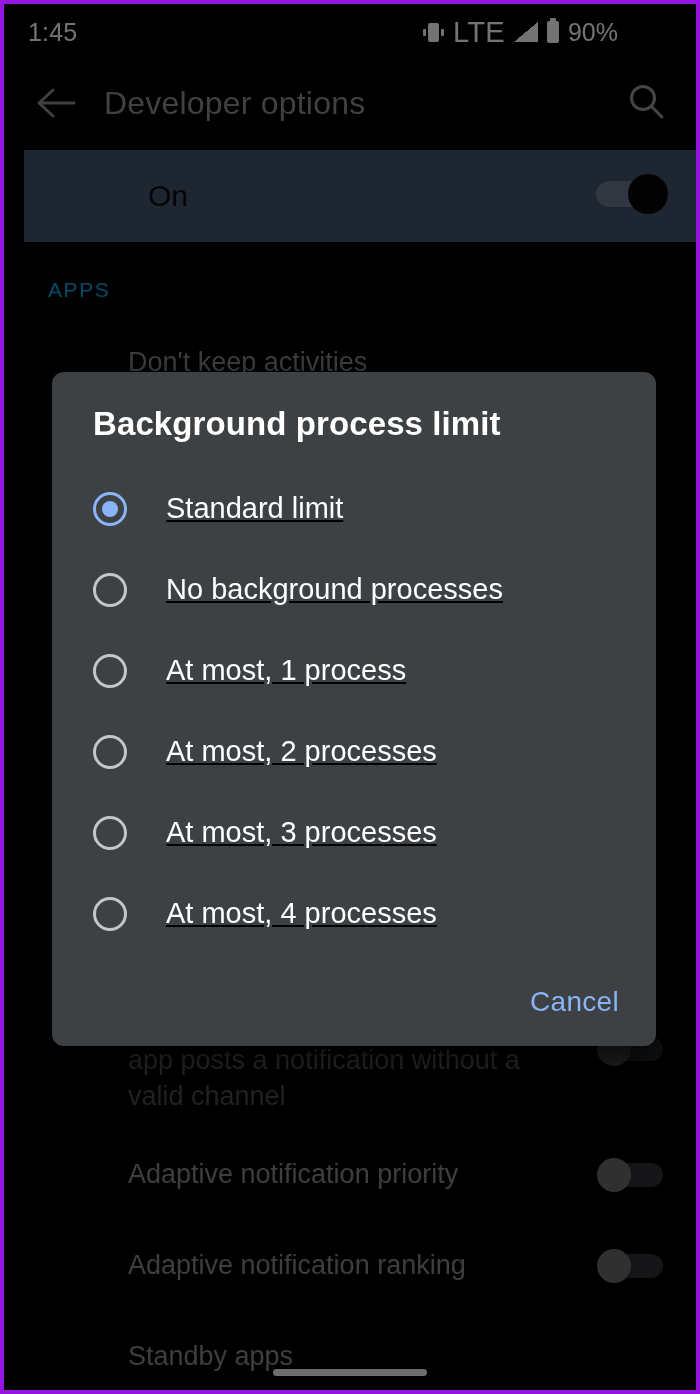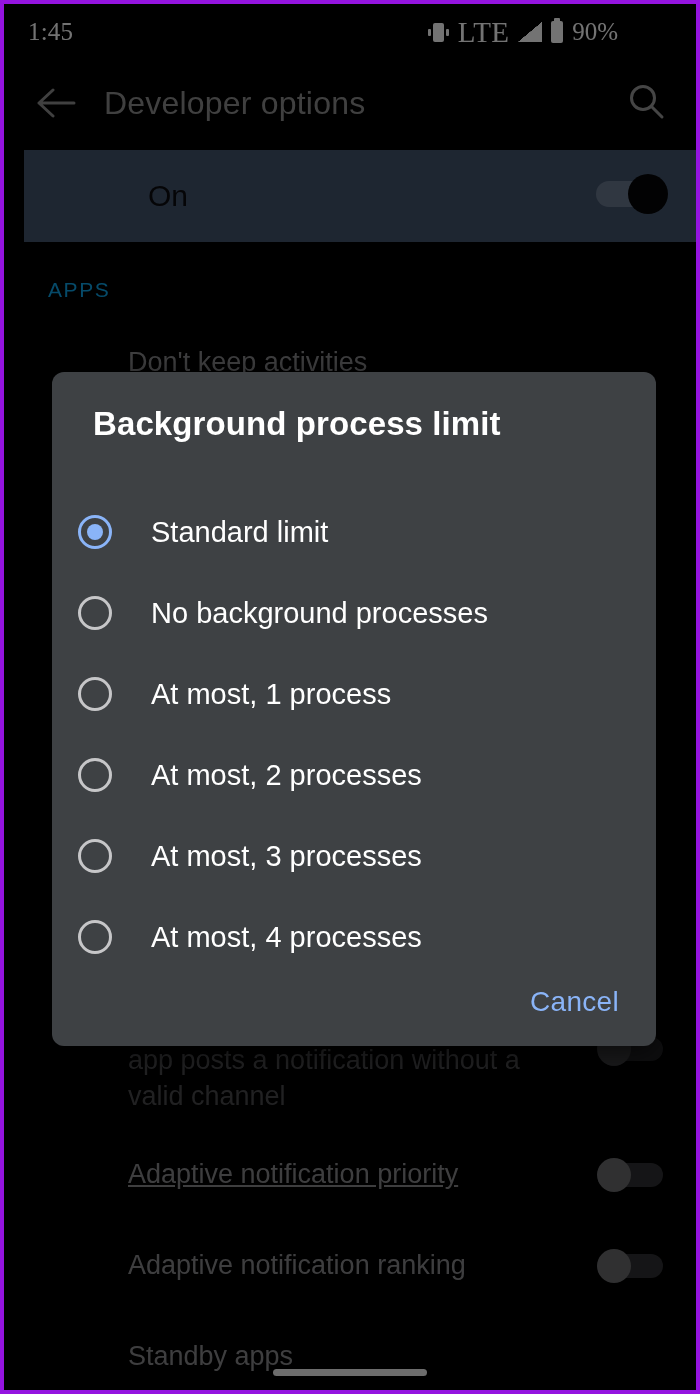--- a/index.html
+++ b/index.html
@@ -20,21 +20,20 @@
     overflow:hidden;
   }
 
   
   #status-bar {
     position:absolute; left:0; top:0;
     width:636px; height:56px;
     display:flex; align-items:center; justify-content:space-between;
     padding:0 22px 0 24px;
     color:#fff;
-    font-family:Liberation Serif, serif;
   }
   #status-time { font-size:25px; letter-spacing:0.2px; }
   #status-right { display:flex; align-items:center; gap:9px; }
   .vibrate-icon { display:flex; align-items:center; gap:2px; }
   .vibrate-icon .body {
     width:11px; height:19px; background:#fff; border-radius:2px;
   }
   .vibrate-icon .wave {
     width:3px; height:11px; background:#fff; border-radius:1px;
   }
@@ -154,22 +153,22 @@
   #dialog-title {
     position:absolute; left:41px; top:33px;
     font-size:33px; font-weight:700; color:#fff;
     letter-spacing:0.1px;
     text-align:right;
   }
   #radio-group {
     position:absolute; left:0; top:96px; right:0;
   }
   .radio-row {
-    display:flex; align-items:flex-end;
-    height:81px; padding-left:26px;
+    display:flex; align-items:center;
+    height:81px; padding-left:41px;text-decoration:underline;
   }
   .radio-mark {
     width:34px; height:34px; border-radius:50%;
     border:3px solid #c6c6c8;
     position:relative; flex:0 0 auto;
   }
   .radio-row.selected .radio-mark {
     border-color:#8ab4f8;
   }
   .radio-row.selected .radio-mark::after {
@@ -231,21 +230,21 @@
     </span>
   </div>
 
   <div id="settings-list">
     <div class="section-header">APPS</div>
 
     <div class="bg-row bright" style="top:102px;">Don't keep activities</div>
 
     <div class="bg-row" style="top:800px; width:440px;">app posts a notification without a valid channel</div>
 
-    <div class="bg-row bright" style="top:914px;text-decoration:underline;">Adaptive notification priority</div>
+    <div class="bg-row bright" style="top:914px;">Adaptive notification priority</div>
     <div class="bg-toggle" style="left:593px; top:916px;">
       <span class="track"></span>
       <span class="thumb"></span>
     </div>
 
     <div class="bg-row bright" style="top:1005px;">Adaptive notification ranking</div>
     <div class="bg-toggle" style="left:593px; top:1007px;">
       <span class="track"></span>
       <span class="thumb"></span>
     </div>

